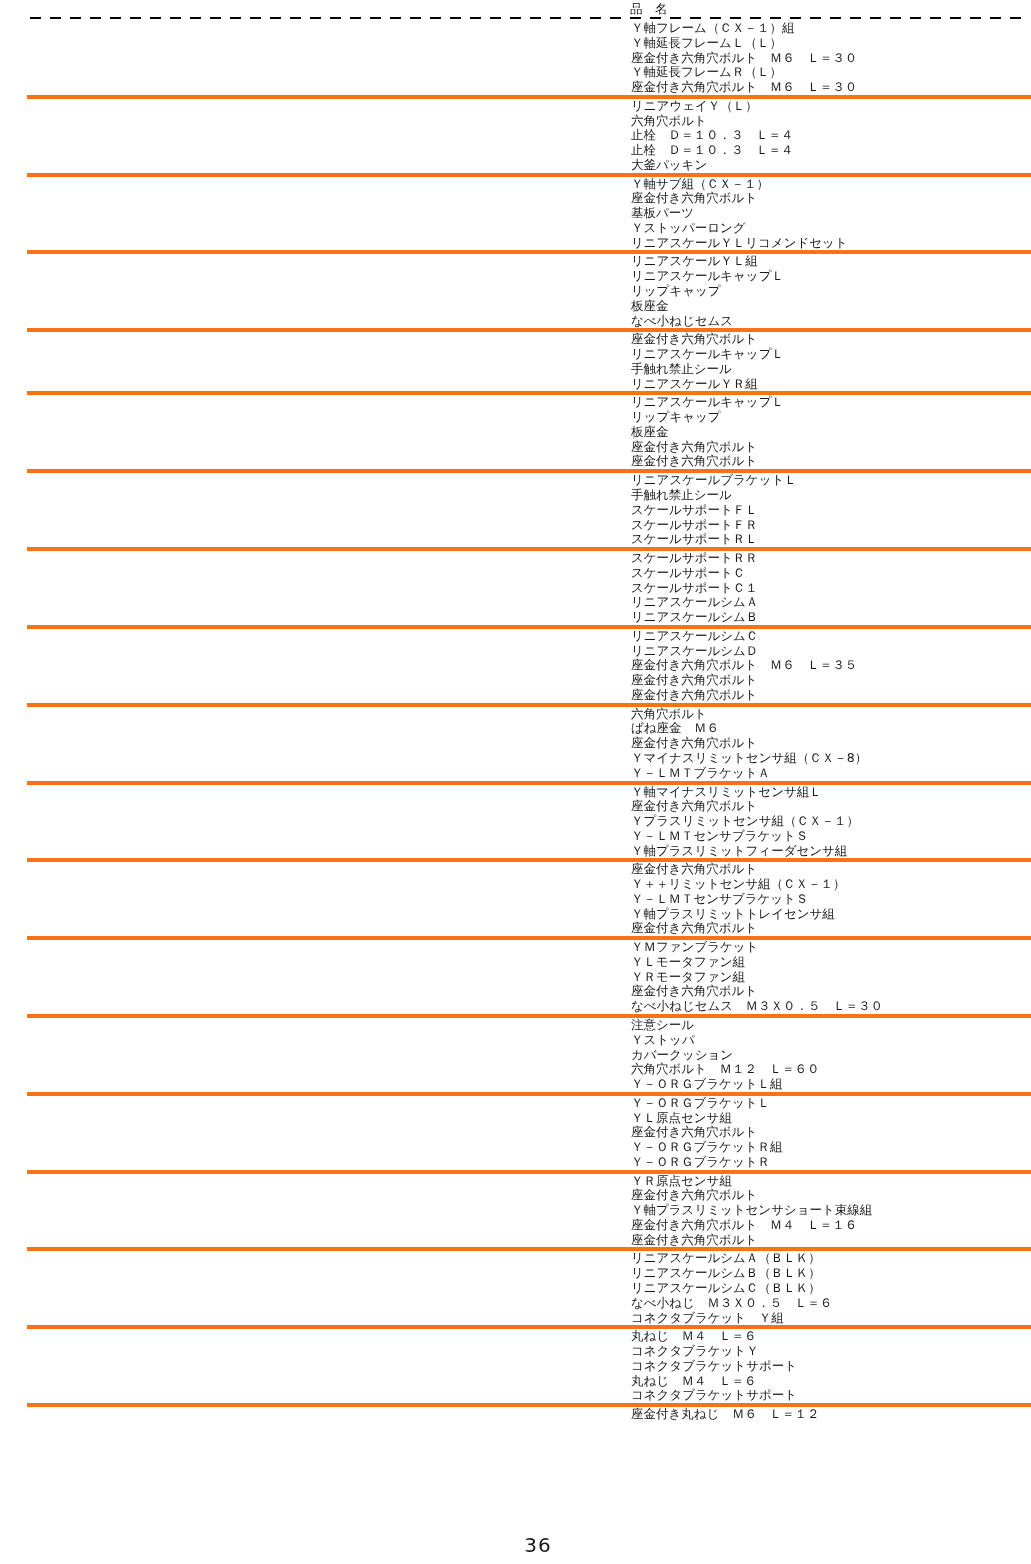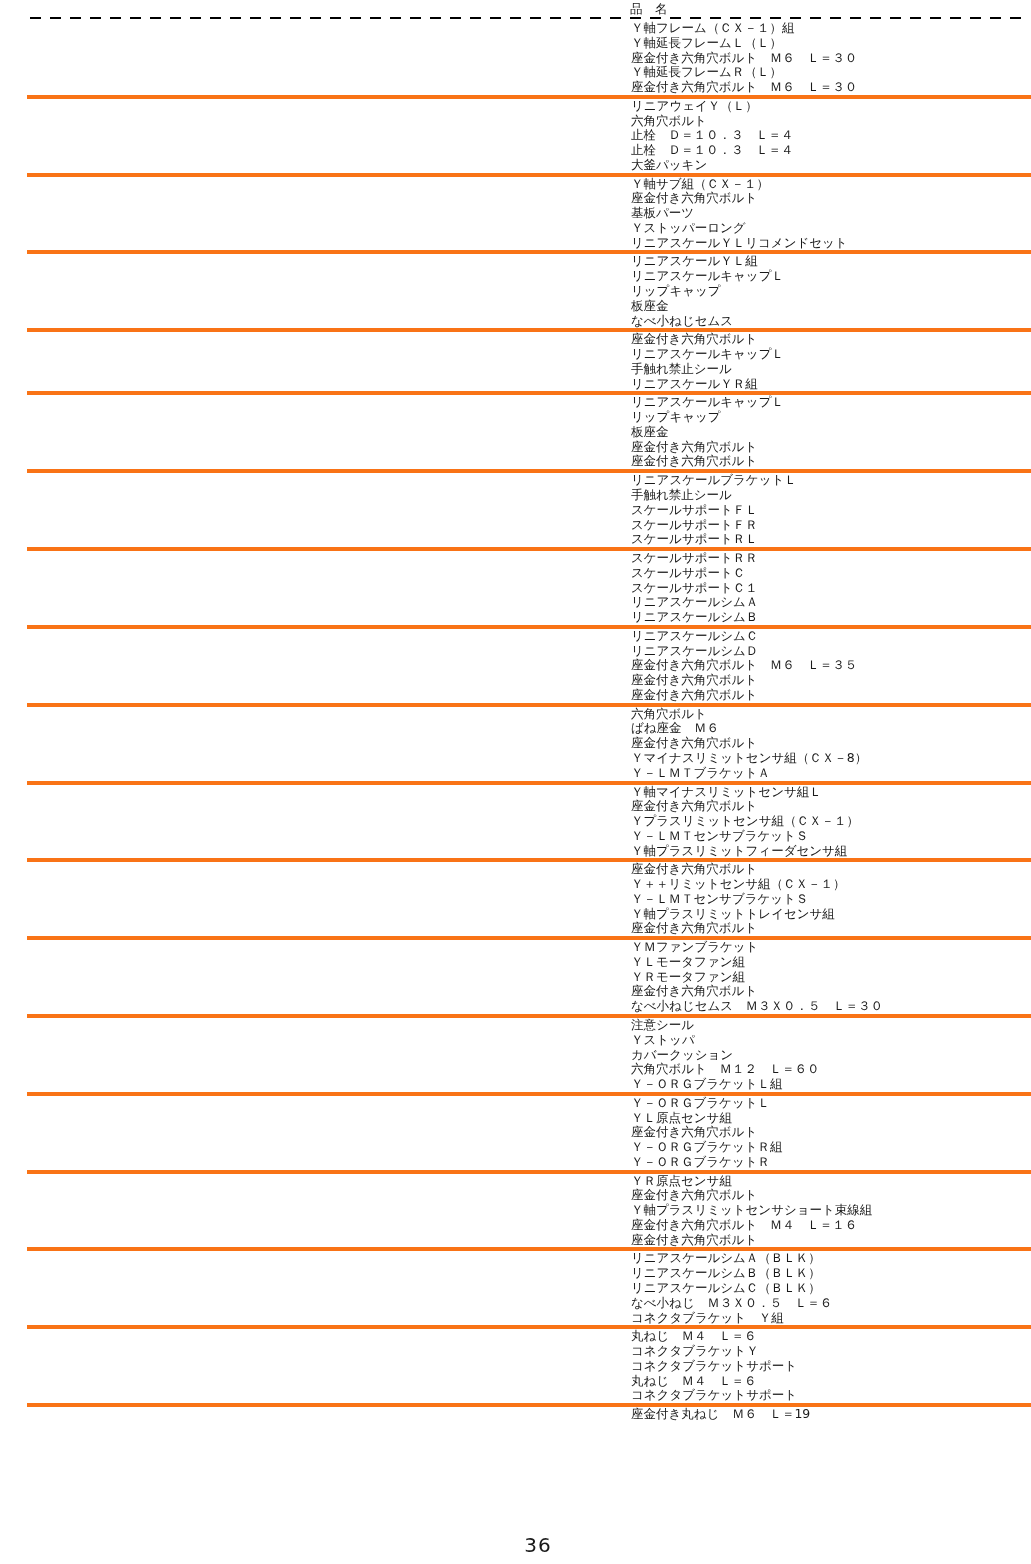--- a/index.html
+++ b/index.html
@@ -166,17 +166,17 @@
         <div class="row">コネクタブラケット　Ｙ組</div>
       </div>
       <div class="group">
         <div class="row">丸ねじ　Ｍ４　Ｌ＝６</div>
         <div class="row">コネクタブラケットＹ</div>
         <div class="row">コネクタブラケットサポート</div>
         <div class="row">丸ねじ　Ｍ４　Ｌ＝６</div>
         <div class="row">コネクタブラケットサポート</div>
       </div>
       <div class="group">
-        <div class="row">座金付き丸ねじ　Ｍ６　Ｌ＝19</div>
+        <div class="row">座金付き丸ねじ　Ｍ６　Ｌ＝１２</div>
       </div>
     </div>
   <div class="page-number">36</div>
 </div>
 
 </body></html>

